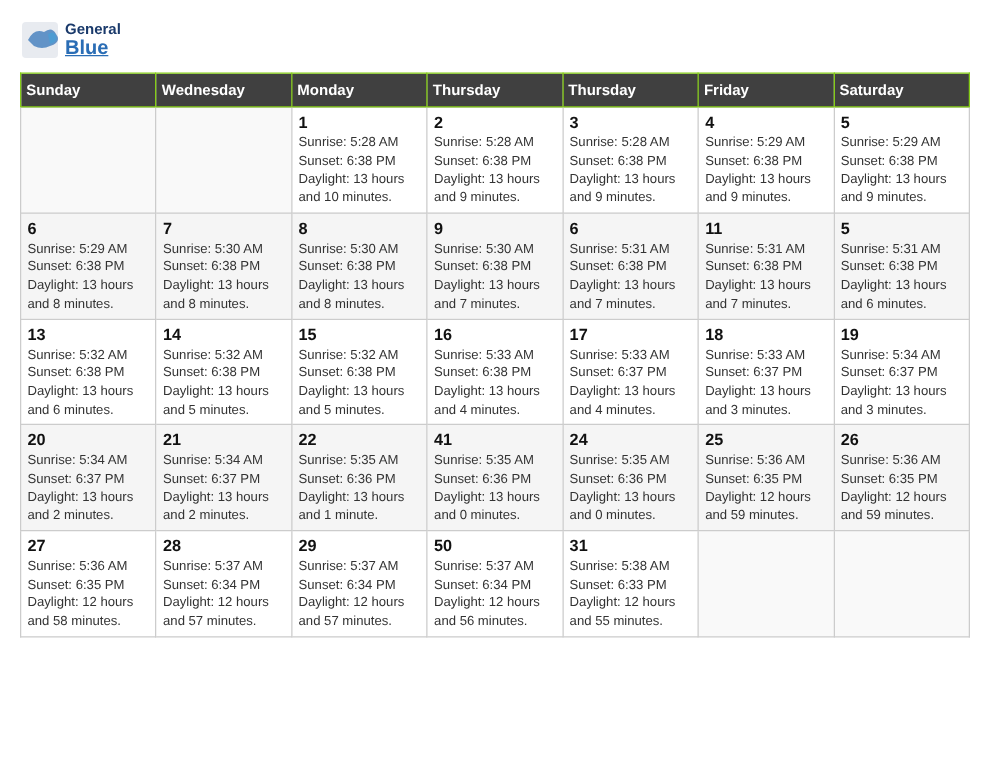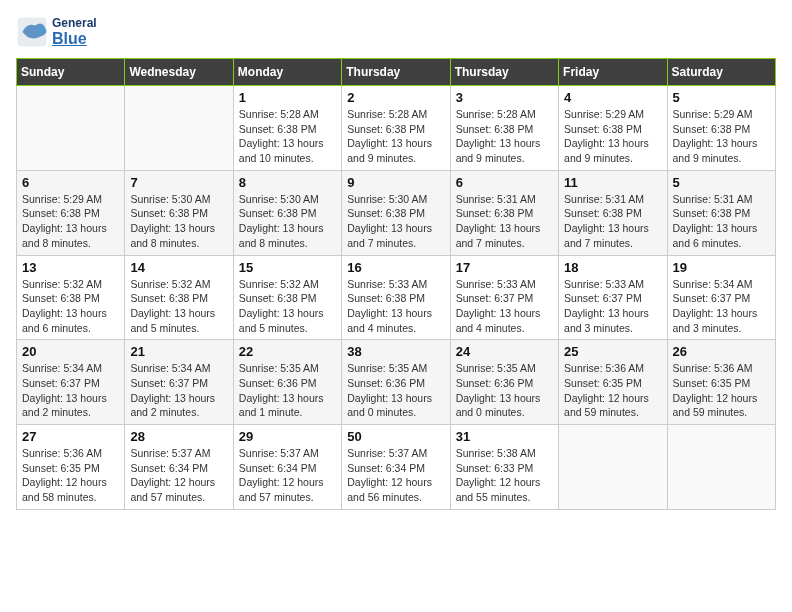--- a/index.html
+++ b/index.html
@@ -270,21 +270,21 @@
 and 2 minutes.</div>
         </td>
         <td>
           <span class="day-num">22</span>
           <div class="day-info" style="white-space: pre-line;">Sunrise: 5:35 AM
 Sunset: 6:36 PM
 Daylight: 13 hours
 and 1 minute.</div>
         </td>
         <td>
-          <span class="day-num">38</span>
+          <span class="day-num">41</span>
           <div class="day-info" style="white-space: pre-line;">Sunrise: 5:35 AM
 Sunset: 6:36 PM
 Daylight: 13 hours
 and 0 minutes.</div>
         </td>
         <td>
           <span class="day-num">24</span>
           <div class="day-info" style="white-space: pre-line;">Sunrise: 5:35 AM
 Sunset: 6:36 PM
 Daylight: 13 hours

